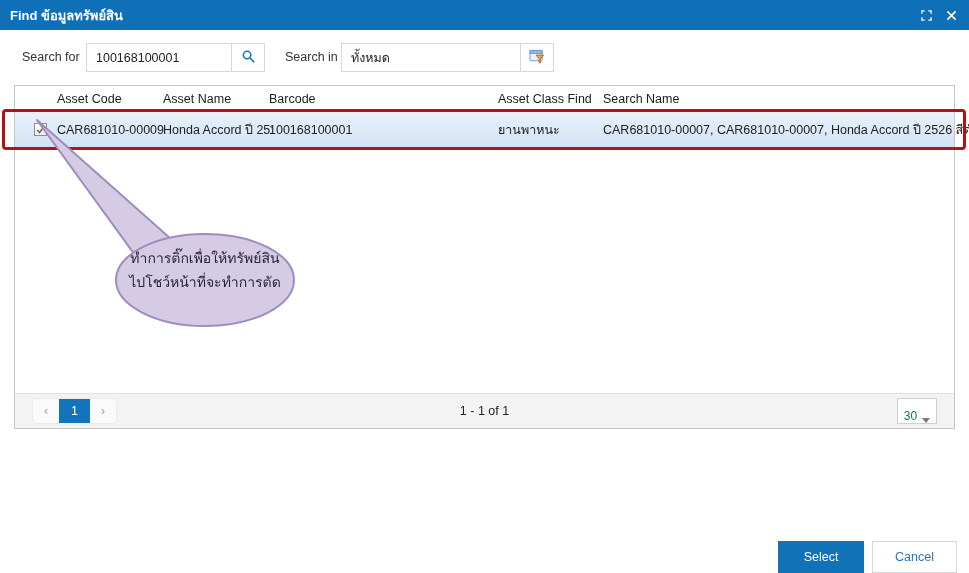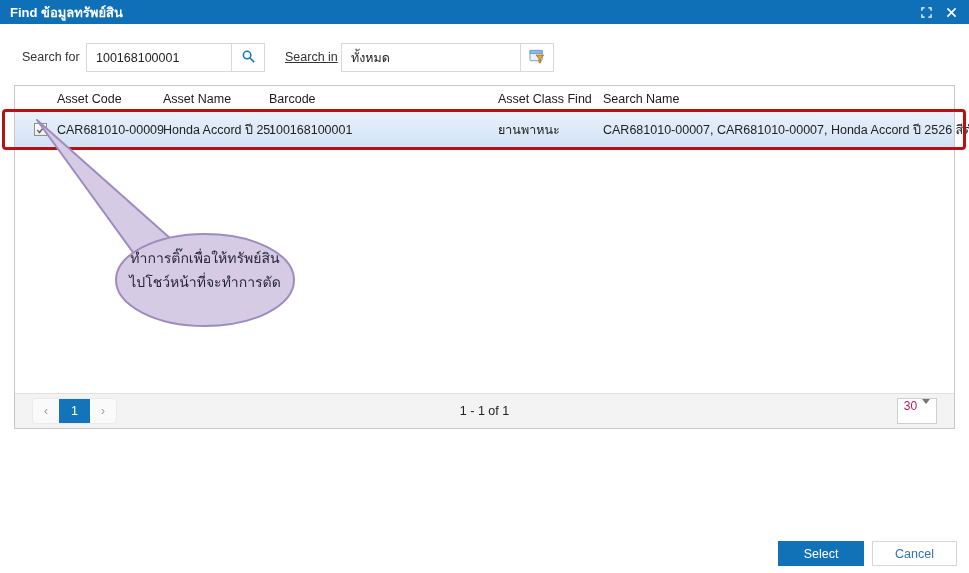--- a/index.html
+++ b/index.html
@@ -6,32 +6,32 @@
   html,body { width: 969px; height: 573px; }
   body {
     position: relative;
     font-family: "Liberation Sans", "DejaVu Sans", sans-serif;
     background: #fff;
     overflow: hidden;
     color: #222;
   }
   
   .titlebar {
-    position: absolute; left: 0; top: 0; width: 969px; height: 24px;
+    position: absolute; left: 0; top: 0; width: 969px; height: 30px;
     background: #0f70b8;
     display: flex; align-items: center;
     padding: 0 12px 0 10px;
   }
   .titlebar .title { color: #fff; font-size: 13px; font-weight: bold; }
   .win-icons { margin-left: auto; display: flex; gap: 14px; align-items: center; }
   .win-icons span { display: inline-flex; cursor: pointer; }
   
   .lbl { position: absolute; top: 50px; font-size: 12.5px; color: #333; }
   .lbl-for { left: 22px; }
-  .lbl-in  { left: 285px; text-decoration: underline; }
+  .lbl-in  { left: 285px; }
   .grp {
     position: absolute; top: 43px; height: 29px;
     border: 1px solid #d8d8d8; background: #fff;
     display: flex; align-items: stretch;
   }
   .grp-for { left: 86px;  width: 179px; }
   .grp-in  { left: 341px; width: 213px; }
   .grp input {
     border: none; outline: none; flex: 1; min-width: 0;
     font-family: inherit; font-size: 12.5px; color: #222;
@@ -82,40 +82,40 @@
   .pager .pg {
     width: 26px; display: flex; align-items: center; justify-content: center;
     font-size: 12px; color: #9a9a9a; cursor: pointer;
   }
   .pager .pg.cur { width: 31px; background: #1374bb; color: #fff; font-size: 12.5px; }
   .range { position: absolute; left: 0; right: 0; top: 0; text-align: center; line-height: 35px; font-size: 12.5px; color: #222; pointer-events: none; }
   .ipp-label { position: absolute; right: 66px; top: 0; line-height: 35px; font-size: 12.5px; color: #222; }
   .ipp-select {
     position: absolute; right: 17px; top: 4px; width: 40px; height: 26px;
     background: #fff; border: 1px solid #cfcfcf;
-    display: flex; align-items: flex-start; justify-content: center; gap: 5px;
-    font-size: 12px; color: #be185d; cursor: pointer;
+    display: flex; align-items: flex-end; justify-content: center; gap: 5px;
+    font-size: 12px; color: #0f766e; cursor: pointer;
   }
   .dd-arrow { width: 0; height: 0; border-left: 4px solid transparent; border-right: 4px solid transparent; border-top: 5px solid #777; }
   
   .red-box {
     position: absolute; left: 2px; top: 109px; width: 964px; height: 41px;
     border: 3px solid #b41215; border-radius: 4px;
     z-index: 5; pointer-events: none;
   }
   
   .callout-svg { position: absolute; left: 20px; top: 116px; z-index: 6; pointer-events: none; }
   .callout-text {
     position: absolute; left: 105px; top: 246px; width: 200px; z-index: 7;
     text-align: center; font-size: 14px; line-height: 24px; color: #26263a;
     pointer-events: none;
   }
   
   .btn {
-    position: absolute; top: 541px; height: 25px; width: 86px;
+    position: absolute; top: 541px; height: 32px; width: 86px;
     font-family: inherit; font-size: 12.5px; cursor: pointer;
     display: flex; align-items: center; justify-content: center;
   }
   .btn-select { left: 778px; background: #1272b8; color: #fff; border: 1px solid #1272b8; }
   .btn-cancel { left: 872px; width: 85px; background: #fff; color: #2e74b5; border: 1px solid #d6d6d6; }
 </style>
 </head>
 <body>
 
 <div class="titlebar">

